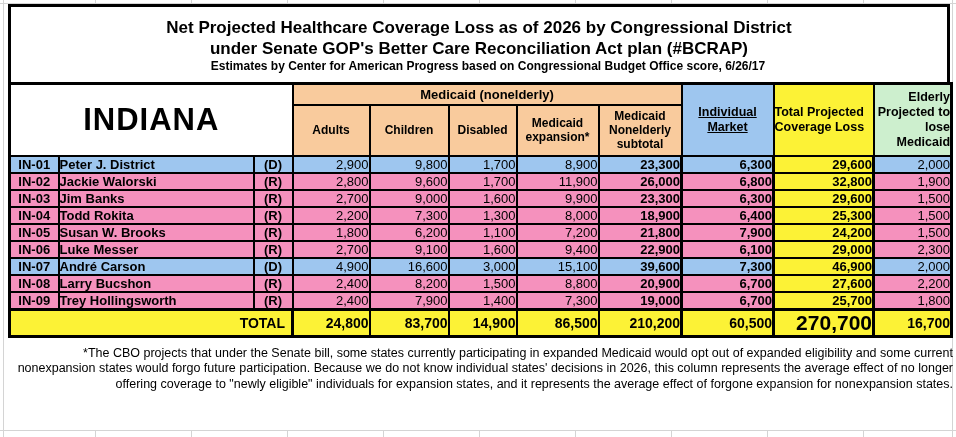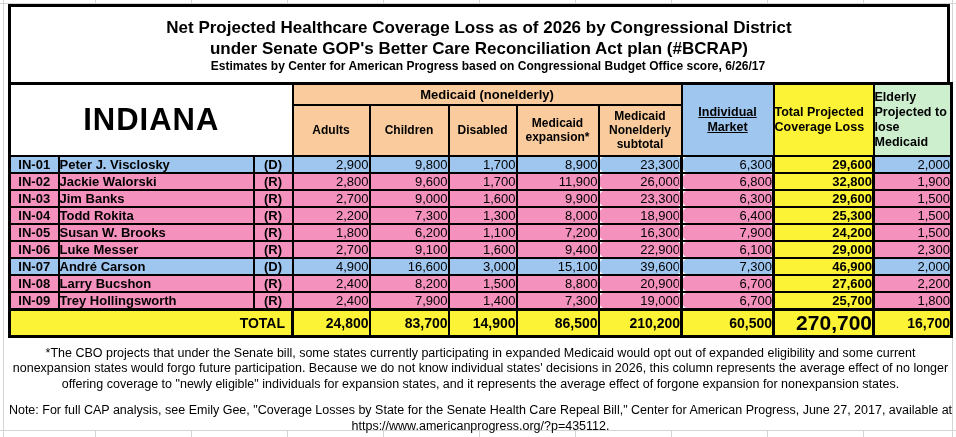--- a/index.html
+++ b/index.html
@@ -40,40 +40,40 @@
   tr.subhead-row { height:51px; }
   tr.datarow     { height:17px; }
   tr.totalrow    { height:27px; }
 
   .h-state  { background:#fff; font-size:31px; font-weight:bold; text-align:center; letter-spacing:1px; border-right-width:3px; }
   .h-band   { background:var(--peach); font-size:13px; font-weight:bold; text-align:center; border-right-width:3px; }
   .h-col    { background:var(--peach); font-size:12px; font-weight:bold; text-align:center; line-height:14px; border-bottom-width:3px; }
   .h-subtl  { border-right-width:3px; }
   .h-indiv  { background:var(--dem_blue); font-size:12.5px; font-weight:bold; text-align:center; line-height:15px; border-bottom-width:3px;text-decoration:underline; }
   .h-total  { background:var(--yellow); font-size:12.5px; font-weight:bold; text-align:left; line-height:15px; border-left-width:3px; border-right-width:3px; border-bottom-width:3px; }
-  .h-eld    { background:var(--green); font-size:12.5px; font-weight:bold; text-align:left; line-height:15px; border-bottom-width:3px; }
+  .h-eld    { background:var(--green); font-size:12.5px; font-weight:bold; text-align:right; line-height:15px; border-bottom-width:3px; }
 
   td { font-size:13px; }
   .cell-district { text-align:center; font-weight:bold; }
   .cell-name     { text-align:left; padding-left:4px; font-weight:bold; }
   .cell-party    { text-align:center; font-weight:bold; border-right-width:3px; }
   .num           { text-align:right; padding-right:9px; }
-  .bold          { font-weight:normal;border-radius:8px; }
+  .bold          { font-weight:bold; }
   .sep-r         { border-right-width:3px !important; }
   tr.dem td { background:var(--dem_blue); }
   tr.gop td { background:var(--gop_pink); }
   td.always-yellow { background:var(--yellow) !important; font-weight:bold; border-left-width:3px; border-right-width:3px; }
 
   tr.totalrow td { background:var(--yellow); font-weight:bold; font-size:14px; border-top-width:3px; }
   tr.totalrow .total-label { text-align:right; padding-right:6px; border-right-width:3px; }
   tr.totalrow .grand { font-size:21px;margin-top:29px; }
 
   .footnote {
     width:945px; font-size:12.5px; line-height:15.5px; margin-top:8px;
-    color:#000; text-align:center;
+    color:#000; text-align:right;
   }
   .footnote.second { margin-top:11px; }
 </style>
 </head>
 <body>
 
 <div class="sheet">
 
   <div class="grid-strip-top"></div>
   <div class="grid-strip-bottom"></div>
@@ -114,21 +114,21 @@
           <th class="h-col">Adults</th>
           <th class="h-col">Children</th>
           <th class="h-col">Disabled</th>
           <th class="h-col">Medicaid expansion*</th>
           <th class="h-col h-subtl">Medicaid Nonelderly subtotal</th>
         </tr>
       </thead>
       <tbody>
           <tr class="datarow dem">
             <td class="cell-district">IN-01</td>
-            <td class="cell-name">Peter J. Visclosky</td>
+            <td class="cell-name">Peter J. District</td>
             <td class="cell-party">(D)</td>
             <td class="num">2,900</td>
             <td class="num">9,800</td>
             <td class="num">1,700</td>
             <td class="num">8,900</td>
             <td class="num bold sep-r">23,300</td>
             <td class="num bold">6,300</td>
             <td class="num always-yellow">29,600</td>
             <td class="num">2,000</td>
           </tr>
@@ -172,21 +172,21 @@
             <td class="num">1,500</td>
           </tr>
           <tr class="datarow gop">
             <td class="cell-district">IN-05</td>
             <td class="cell-name">Susan W. Brooks</td>
             <td class="cell-party">(R)</td>
             <td class="num">1,800</td>
             <td class="num">6,200</td>
             <td class="num">1,100</td>
             <td class="num">7,200</td>
-            <td class="num bold sep-r">16,300</td>
+            <td class="num bold sep-r">21,800</td>
             <td class="num bold">7,900</td>
             <td class="num always-yellow">24,200</td>
             <td class="num">1,500</td>
           </tr>
           <tr class="datarow gop">
             <td class="cell-district">IN-06</td>
             <td class="cell-name">Luke Messer</td>
             <td class="cell-party">(R)</td>
             <td class="num">2,700</td>
             <td class="num">9,100</td>
@@ -244,16 +244,15 @@
             <td class="num">86,500</td>
             <td class="num sep-r">210,200</td>
             <td class="num">60,500</td>
             <td class="num grand always-yellow">270,700</td>
             <td class="num">16,700</td>
           </tr>
         </tbody>
     </table>
 
     <div class="footnote">*The CBO projects that under the Senate bill, some states currently participating in expanded Medicaid would opt out of expanded eligibility and some current nonexpansion states would forgo future participation. Because we do not know individual states' decisions in 2026, this column represents the average effect of no longer offering coverage to "newly eligible" individuals for expansion states, and it represents the average effect of forgone expansion for nonexpansion states.</div>
-    <div class="footnote second">Note: For full CAP analysis, see Emily Gee, "Coverage Losses by State for the Senate Health Care Repeal Bill," Center for American Progress, June 27, 2017, available at https://www.americanprogress.org/?p=435112.</div>
 
   </div>
 </div>
 
 </body></html>

